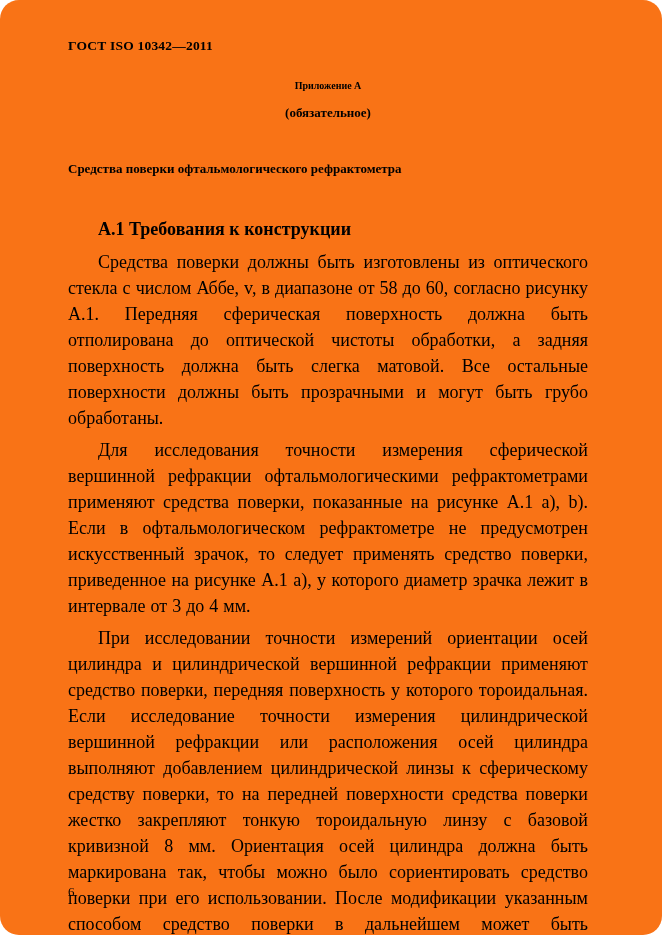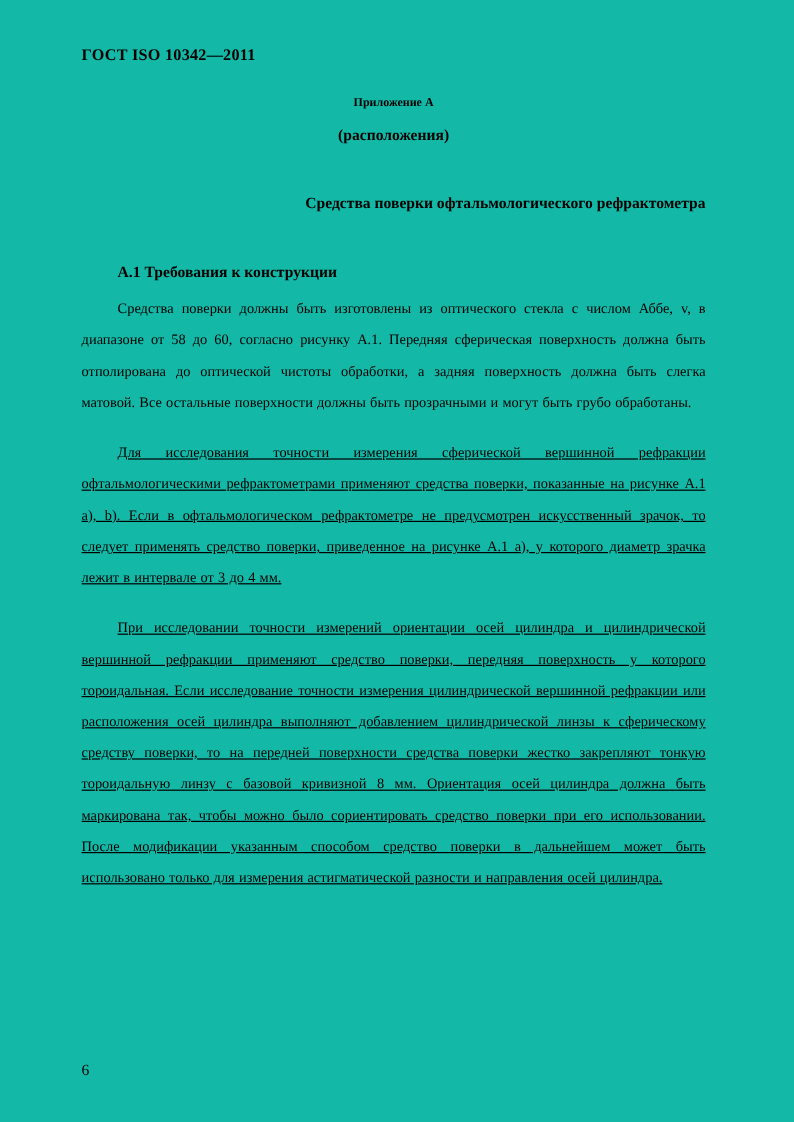--- a/index.html
+++ b/index.html
@@ -8,23 +8,24 @@
     background: #ffffff;
   }
   body {
     font-family: "Liberation Serif", "DejaVu Serif", serif;
     color: #000000;
   }
   .page {
     position: relative;
     width: 662px;
     height: 935px;
-    background: #14b8a6;
+    background: #f97316;
     overflow: hidden;
     box-sizing: border-box;
+    border-radius: 19px;
   }
   .content {
     position: absolute;
     left: 68px;
     top: 38px;
     width: 520px;
   }
   .doc-header {
     font-size: 13.5px;
     font-weight: bold;
@@ -37,62 +38,61 @@
     font-weight: bold;
     margin: 0 0 14px 0;
   }
   .annex-sub {
     text-align: center;
     font-size: 13px;
     font-weight: bold;
     margin: 0 0 40px 0;
   }
   .section-title {
-    text-align: right;
+    text-align: left;
     font-size: 13px;
     font-weight: bold;
     margin: 0 0 42px 0;
   }
   .clause-title {
-    font-size: 13px;
+    font-size: 18px;
     font-weight: bold;
     margin: 0 0 9px 0;
     text-indent: 30px;
   }
   p.body-text {
-    font-size: 12px;
+    font-size: 18px;
     line-height: 26px;
     margin: 0 0 0 0;
     text-align: justify;
     text-indent: 30px;
     word-spacing: 0.5px;
   }
   p.body-text + p.body-text {
-    margin-top: 16px;
-    text-decoration: underline;
+    margin-top: 6px;
   }
   .page-number {
     position: absolute;
     left: 68px;
     top: 884px;
     font-size: 13px;
   }
 </style>
 </head>
 <body>
 
 <div class="page">
 
   <div class="content">
 
     <div class="doc-header">ГОСТ ISO 10342—2011</div>
 
     <div class="annex-title">Приложение А</div>
 
-    <div class="annex-sub">(расположения)</div>
+    <div class="annex-sub">(обязательное)</div>
 
     <div class="section-title">Средства поверки офтальмологического рефрактометра</div>
 
     <div class="clause-title">А.1 Требования к конструкции</div>
 
     <p class="body-text">Средства поверки должны быть изготовлены из оптического стекла с числом Аббе, v, в диапазоне от 58 до 60, согласно рисунку А.1. Передняя сферическая поверхность должна быть отполирована до оптической чистоты обработки, а задняя поверхность должна быть слегка матовой. Все остальные поверхности должны быть прозрачными и могут быть грубо обработаны.</p>
 
     <p class="body-text">Для исследования точности измерения сферической вершинной рефракции офтальмологическими рефрактометрами применяют средства поверки, показанные на рисунке А.1 а), b). Если в офтальмологическом рефрактометре не предусмотрен искусственный зрачок, то следует применять средство поверки, приведенное на рисунке А.1 а), у которого диаметр зрачка лежит в интервале от 3 до 4 мм.</p>
 
     <p class="body-text">При исследовании точности измерений ориентации осей цилиндра и цилиндрической вершинной рефракции применяют средство поверки, передняя поверхность у которого тороидальная. Если исследование точности измерения цилиндрической вершинной рефракции или расположения осей цилиндра выполняют добавлением цилиндрической линзы к сферическому средству поверки, то на передней поверхности средства поверки жестко закрепляют тонкую тороидальную линзу с базовой кривизной 8 мм. Ориентация осей цилиндра должна быть маркирована так, чтобы можно было сориентировать средство поверки при его использовании. После модификации указанным способом средство поверки в дальнейшем может быть использовано только для измерения астигматической разности и направления осей цилиндра.</p>

